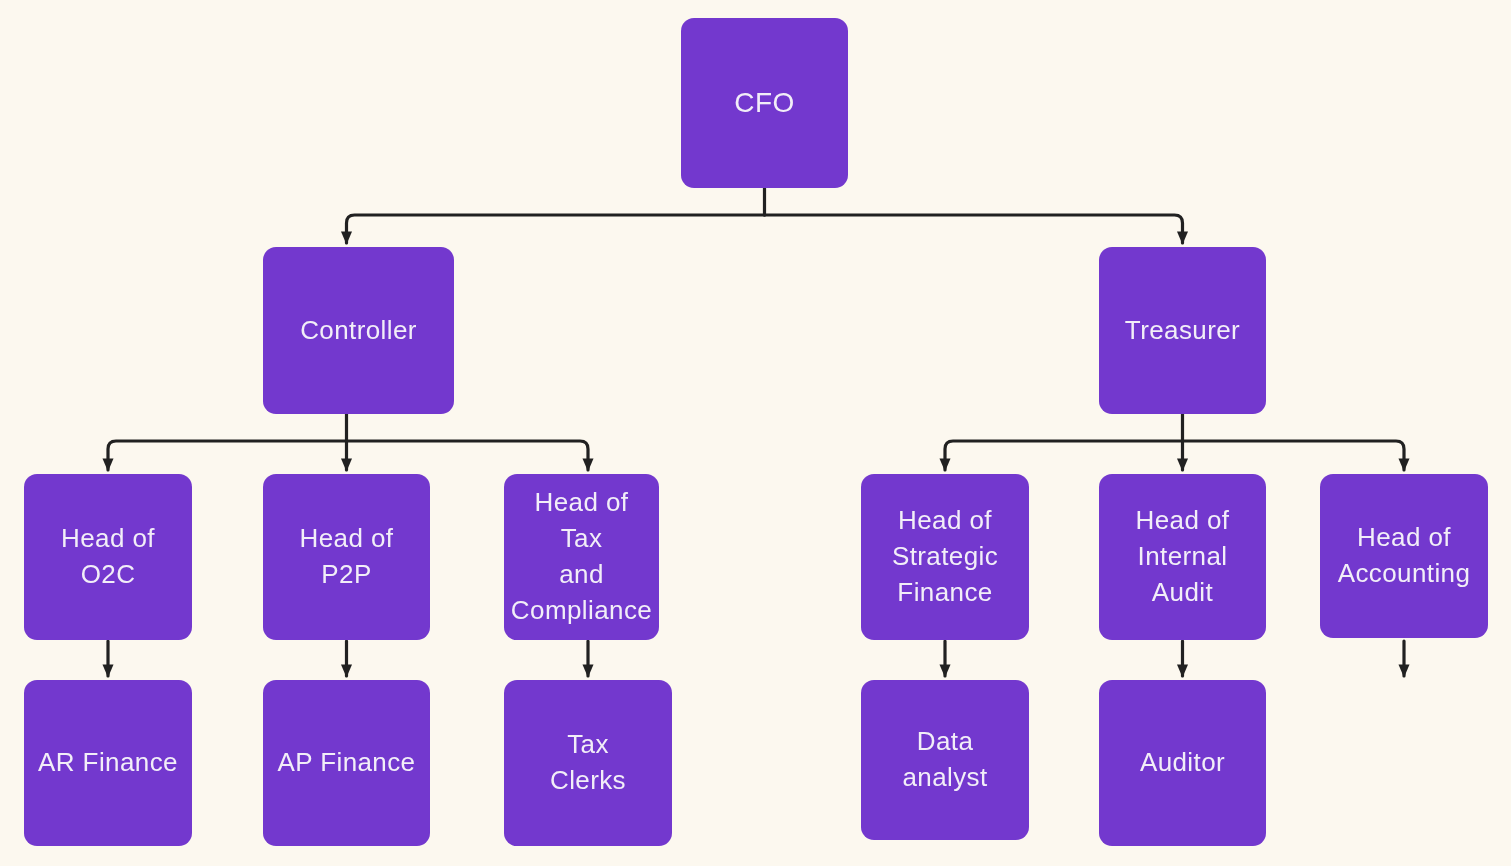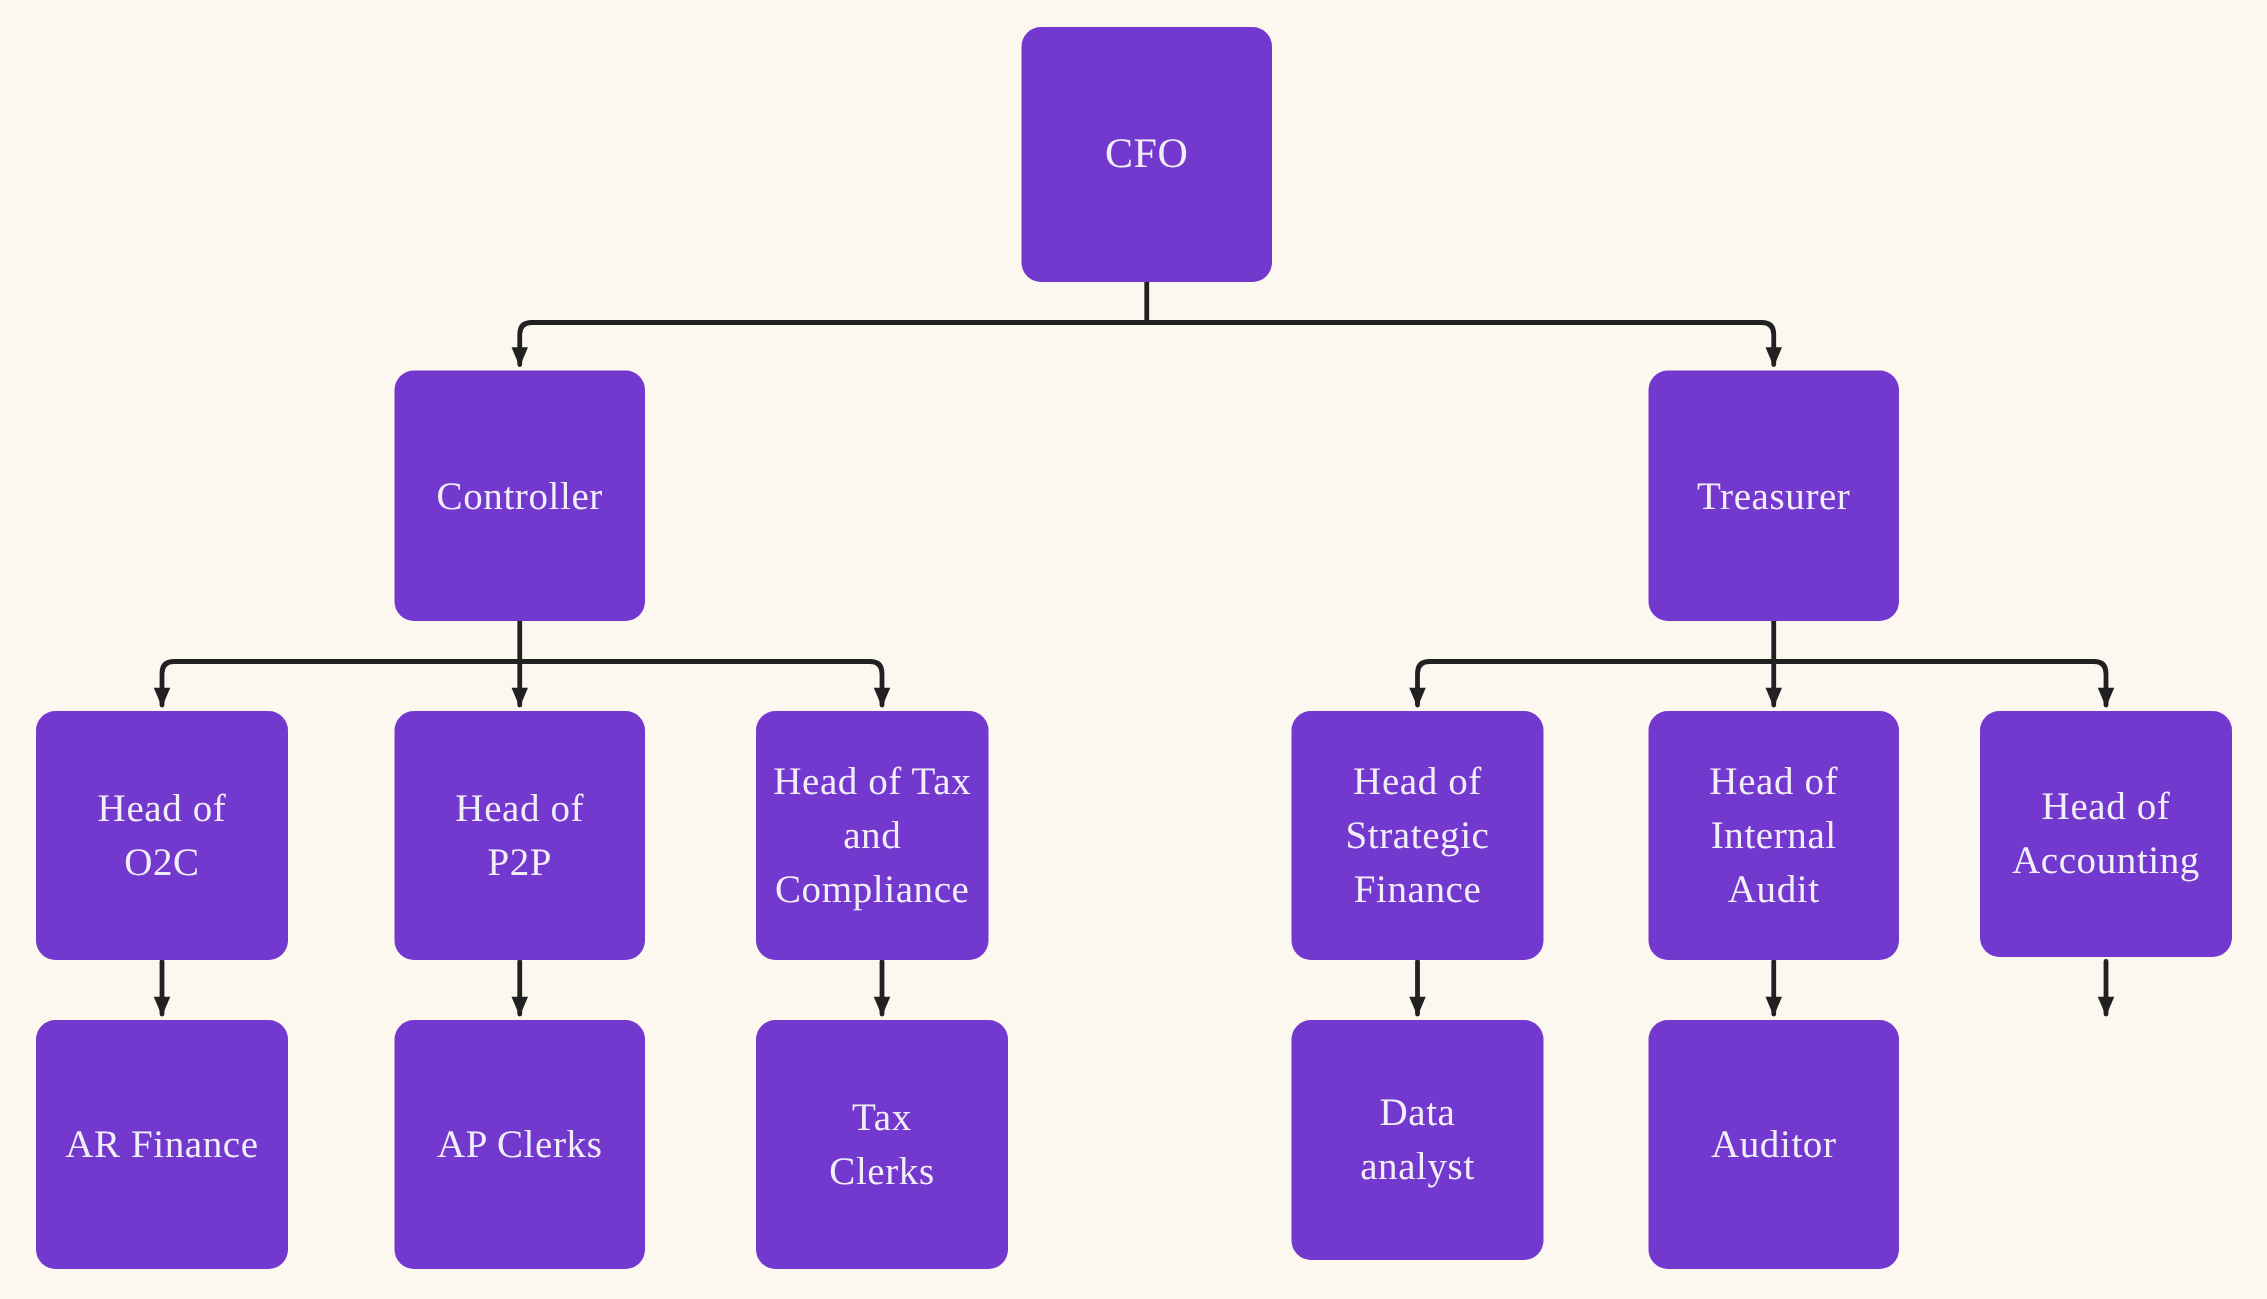--- a/index.html
+++ b/index.html
@@ -47,21 +47,20 @@
     color: var(--node-text);
     border-radius: 13px;
     padding: 8px;
   }
   .node-label {
     white-space: pre-line;
     font-size: 26px;
     line-height: 1.38;
     letter-spacing: 0.4px;
     font-weight: 400;
-    font-family: Liberation Serif, serif;
   }
   .lvl1 .node-label { font-size: 28px; }
 </style>
 </head>
 <body>
 
 <div class="canvas">
 
   <svg class="connector-layer" viewBox="0 0 1511 866" xmlns="http://www.w3.org/2000/svg">
     <defs>
@@ -89,21 +88,21 @@
     <path class="edge" marker-end="url(#arrow)" d="M588,641 L588,676"></path>
     <path class="edge" marker-end="url(#arrow)" d="M945,641 L945,676"></path>
     <path class="edge" marker-end="url(#arrow)" d="M1182.5,641 L1182.5,676"></path>
     <path class="edge" marker-end="url(#arrow)" d="M1404,641 L1404,676"></path>
   </svg>
 
   <div class="node lvl1" style="left:681px;top:18px;width:167px;height:170px">
     <span class="node-label">CFO</span>
   </div>
 
-  <div class="node" style="left:263px;top:247px;width:167px;height:167px">
+  <div class="node" style="left:263px;top:247px;width:191px;height:167px">
     <span class="node-label">Controller</span>
   </div>
   <div class="node" style="left:1099px;top:247px;width:167px;height:167px">
     <span class="node-label">Treasurer</span>
   </div>
 
   <div class="node" style="left:24px;top:474px;width:168px;height:166px">
     <span class="node-label">Head of
 O2C</span>
   </div>
@@ -128,21 +127,21 @@
   </div>
   <div class="node" style="left:1320px;top:474px;width:168px;height:164px">
     <span class="node-label">Head of
 Accounting</span>
   </div>
 
   <div class="node" style="left:24px;top:680px;width:168px;height:166px">
     <span class="node-label">AR Finance</span>
   </div>
   <div class="node" style="left:263px;top:680px;width:167px;height:166px">
-    <span class="node-label">AP Clerks</span>
+    <span class="node-label">AP Finance</span>
   </div>
   <div class="node" style="left:504px;top:680px;width:168px;height:166px">
     <span class="node-label">Tax
 Clerks</span>
   </div>
   <div class="node" style="left:861px;top:680px;width:168px;height:160px">
     <span class="node-label">Data
 analyst</span>
   </div>
   <div class="node" style="left:1099px;top:680px;width:167px;height:166px">

